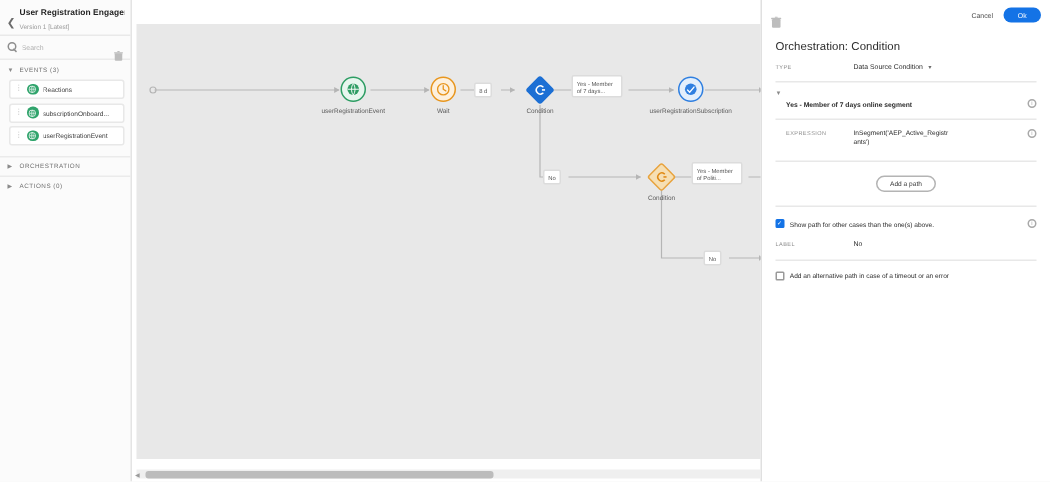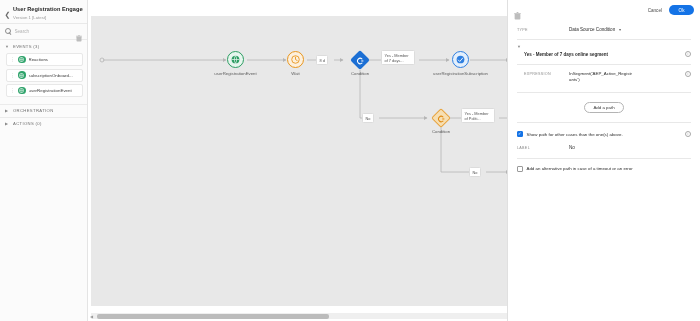--- a/index.html
+++ b/index.html
@@ -438,20 +438,21 @@
           <rect x="0" y="1.6" width="12" height="1.6" rx=".6" fill="#bdbdbd"></rect>
           <rect x="4.3" y="0" width="3.4" height="1.6" rx=".6" fill="#bdbdbd"></rect>
         </svg>
       </span>
       <span class="rp-actions">
         <button class="btn-cancel">Cancel</button>
         <button class="btn-ok">Ok</button>
       </span>
     </div>
 
+    <div class="rp-title">Orchestration: Condition</div>
 
     <div class="rp-row">
       <span class="rp-key">Type</span>
       <span class="rp-val">
         <span>Data Source Condition</span>
         <span style="font-size:3.6px;color:#6b6b6b;">▼</span>
       </span>
     </div>
 
     <div class="rp-sep"></div>

